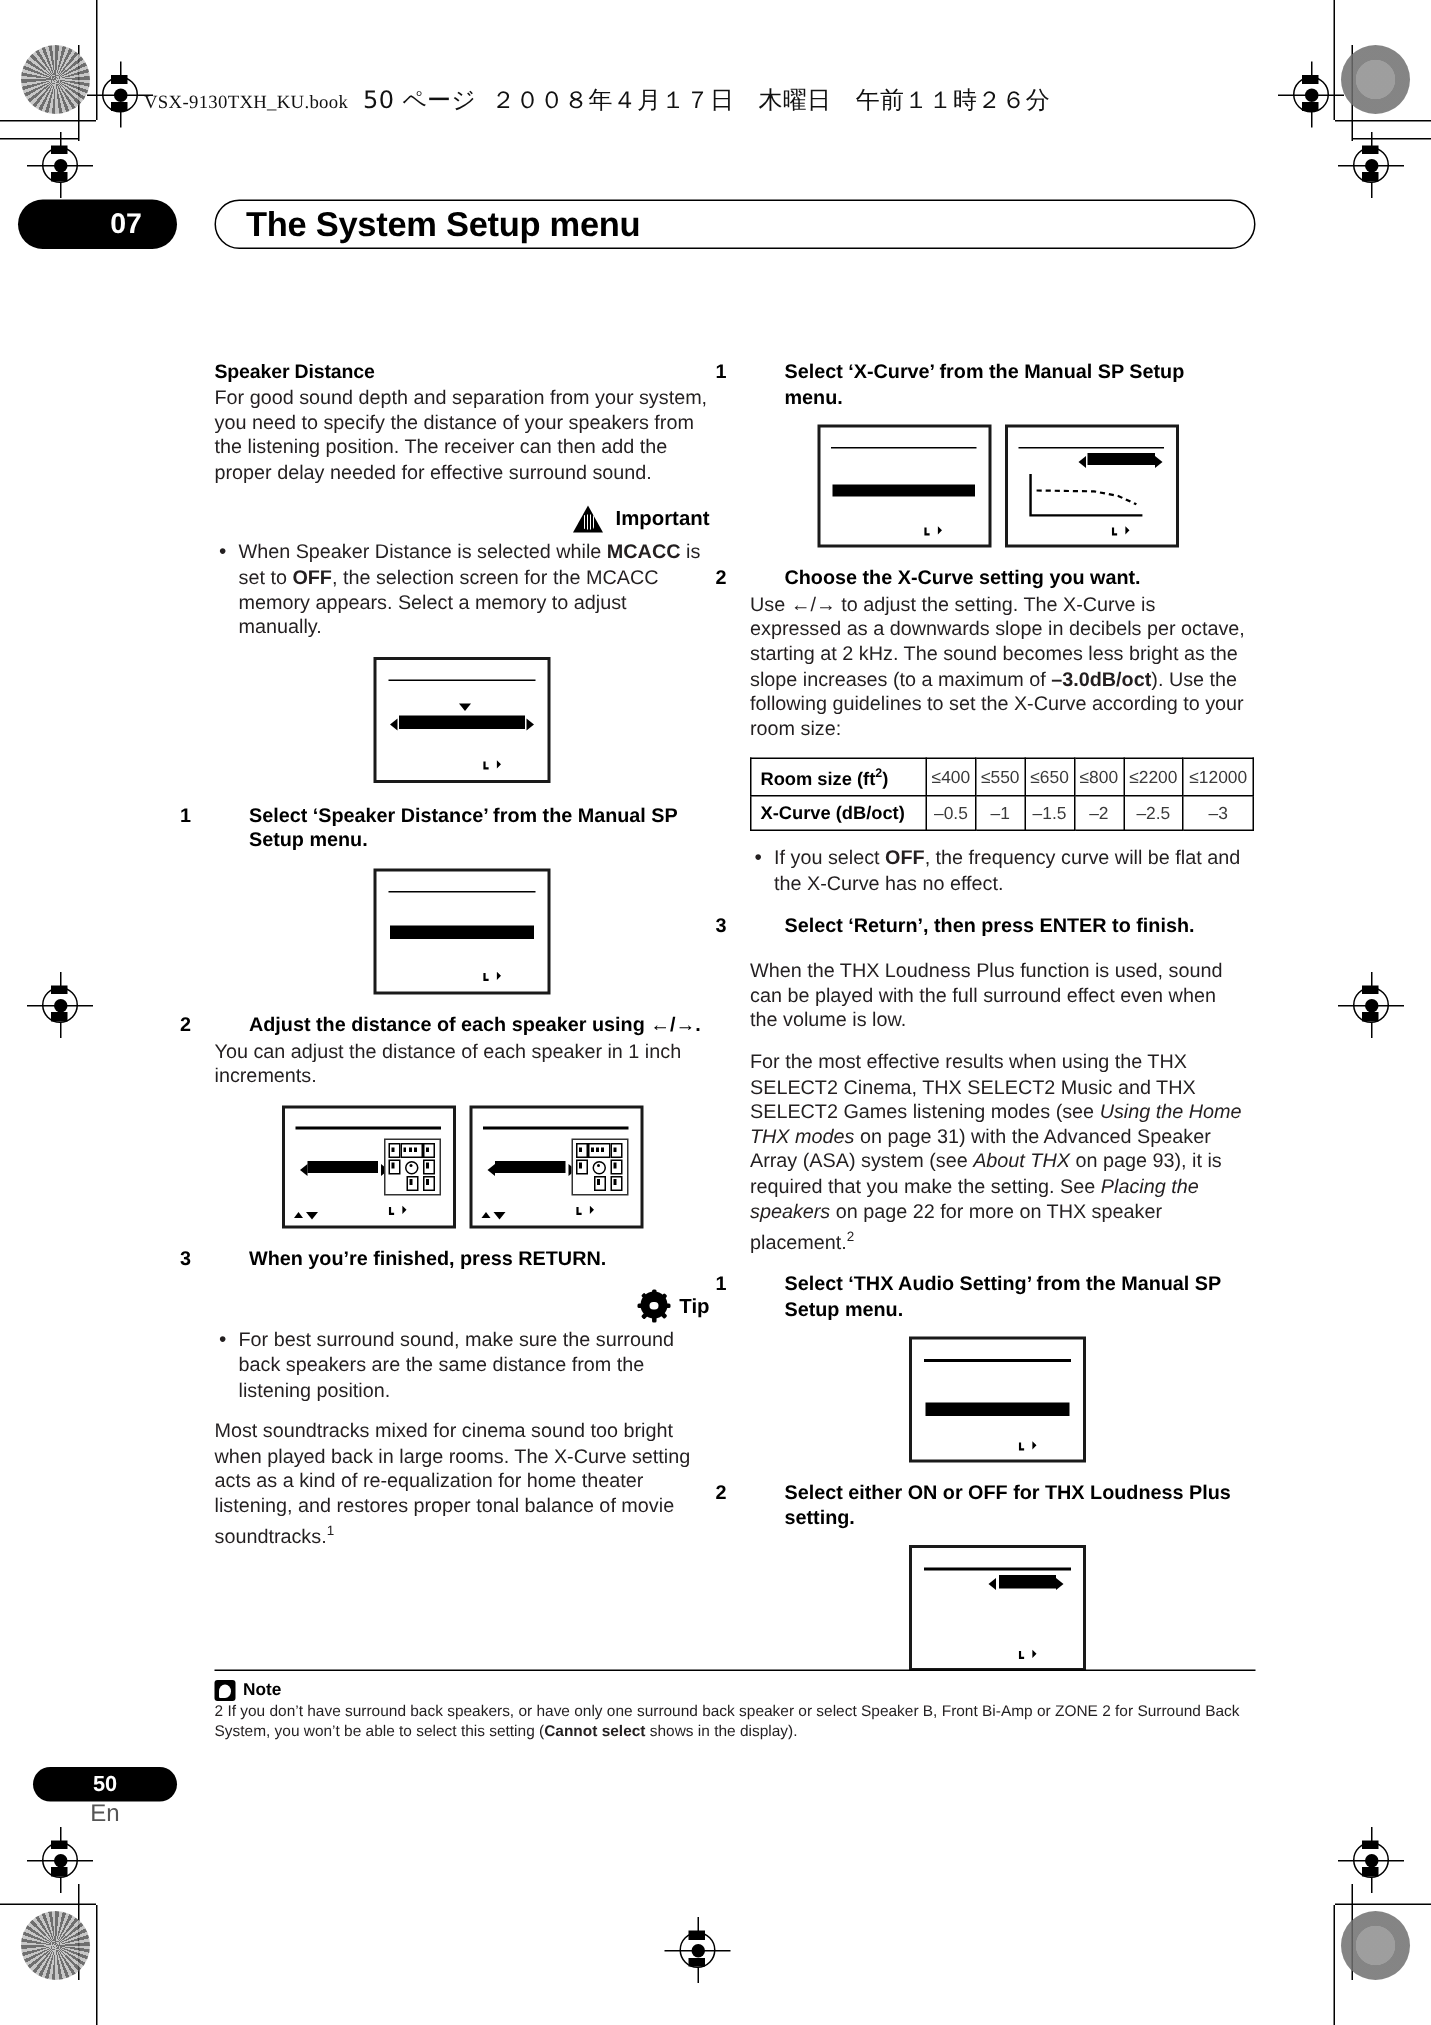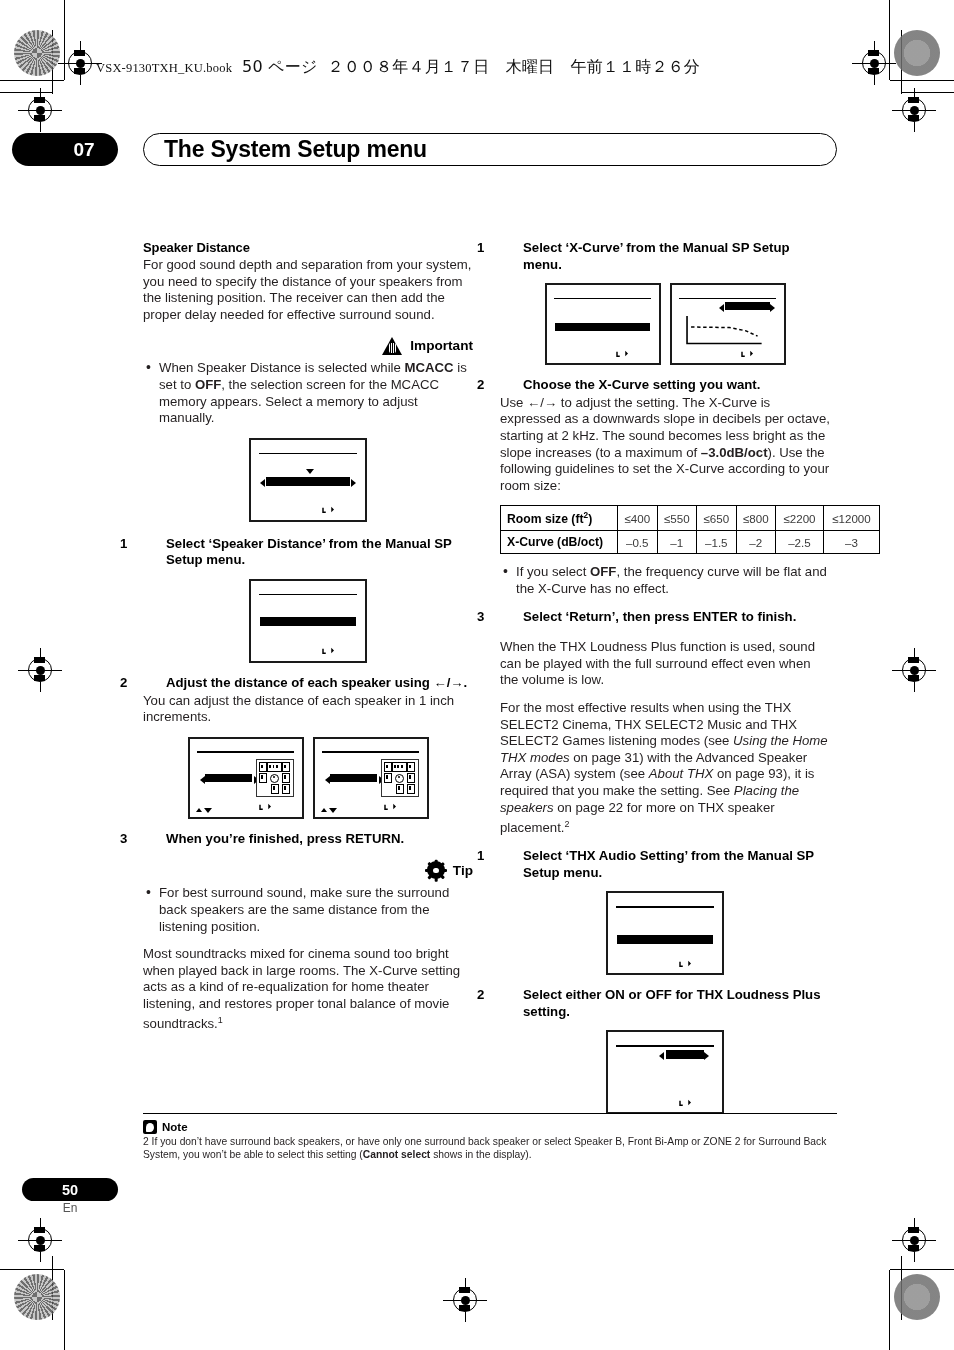--- a/index.html
+++ b/index.html
@@ -102,36 +102,36 @@
   .spk.wide{width:13px;}
   .spk.wide::after{width:9px;background:repeating-linear-gradient(to right,#000 0 2px,#fff 2px 3.5px);}
   .seat{width:7px;height:7px;border-radius:50%;border:1.4px solid #000;position:relative;}
   .seat::after{content:"";position:absolute;left:1.4px;top:1.4px;width:2.4px;height:2.4px;background:#000;border-radius:50%;}
   .blank{width:1px;height:1px;}
 
   
   .graph{position:absolute;}
 
   
-  table.rs{border-collapse:collapse;width:380px;margin:4px 0 10px;}
+  table.rs{border-collapse:collapse;width:336px;margin:4px 0 10px;}
   table.rs td{border:1.1px solid #000;font-size:11.6px;text-align:center;padding:4px 2px;color:#3a3a3a;white-space:nowrap;}
   table.rs td.hd{font-weight:bold;font-size:12.2px;text-align:left;padding-left:6px;color:#000;width:108px;}
   sup{font-size:.68em;vertical-align:super;}
 
   
   .rule{position:absolute;left:143px;top:1113px;width:694px;height:1.1px;background:#000;}
   .notes{position:absolute;left:143px;top:1120px;width:700px;}
   .notes .nh{display:flex;align-items:center;gap:5px;margin-bottom:2px;}
   .notes .nh .lbl{font-weight:bold;font-size:11.5px;}
   .notes p{font-size:10.3px;line-height:12.9px;margin:0;color:#231f20;}
 
   
   .pgnum{position:absolute;left:22px;top:1178px;width:96px;height:23px;border-radius:12px;background:#000;
     color:#fff;font-weight:bold;font-size:14.5px;display:flex;align-items:center;justify-content:center;}
-  .pgen{position:absolute;left:22px;top:1201px;width:96px;text-align:center;font-size:12px;color:#555;}
+  .pgen{position:absolute;left:22px;top:1201px;width:96px;text-align:center;font-size:16px;color:#555;}
 
   i.it{font-style:italic;}
   b.bd{font-weight:bold;}
 </style>
 </head>
 <body>
 
 <div class="page">
 
   <div class="cline" style="left:0;top:80px;width:64px;height:1.4px;"></div>

